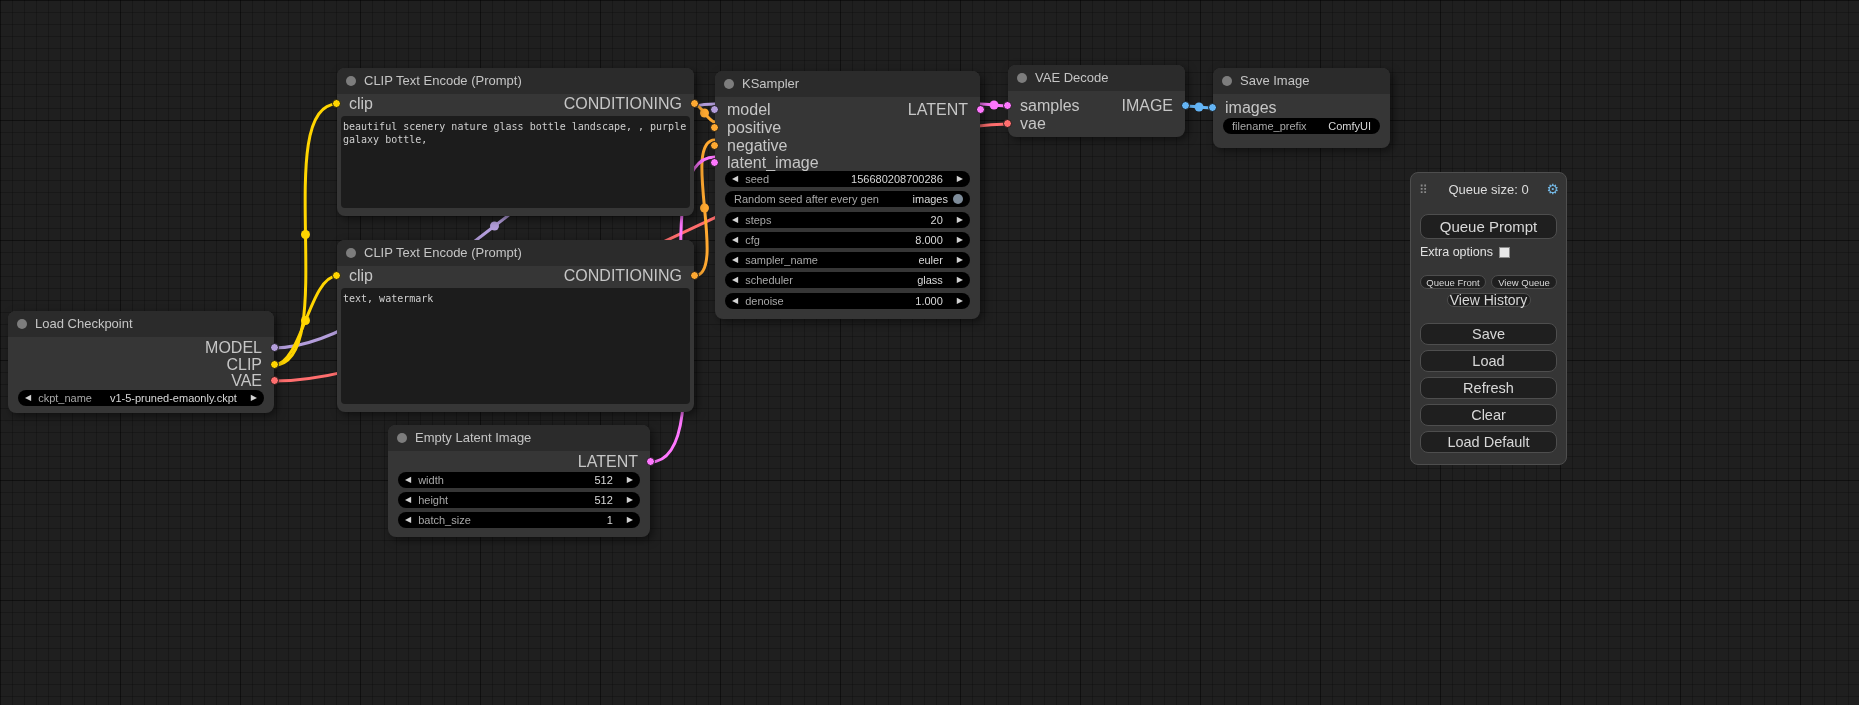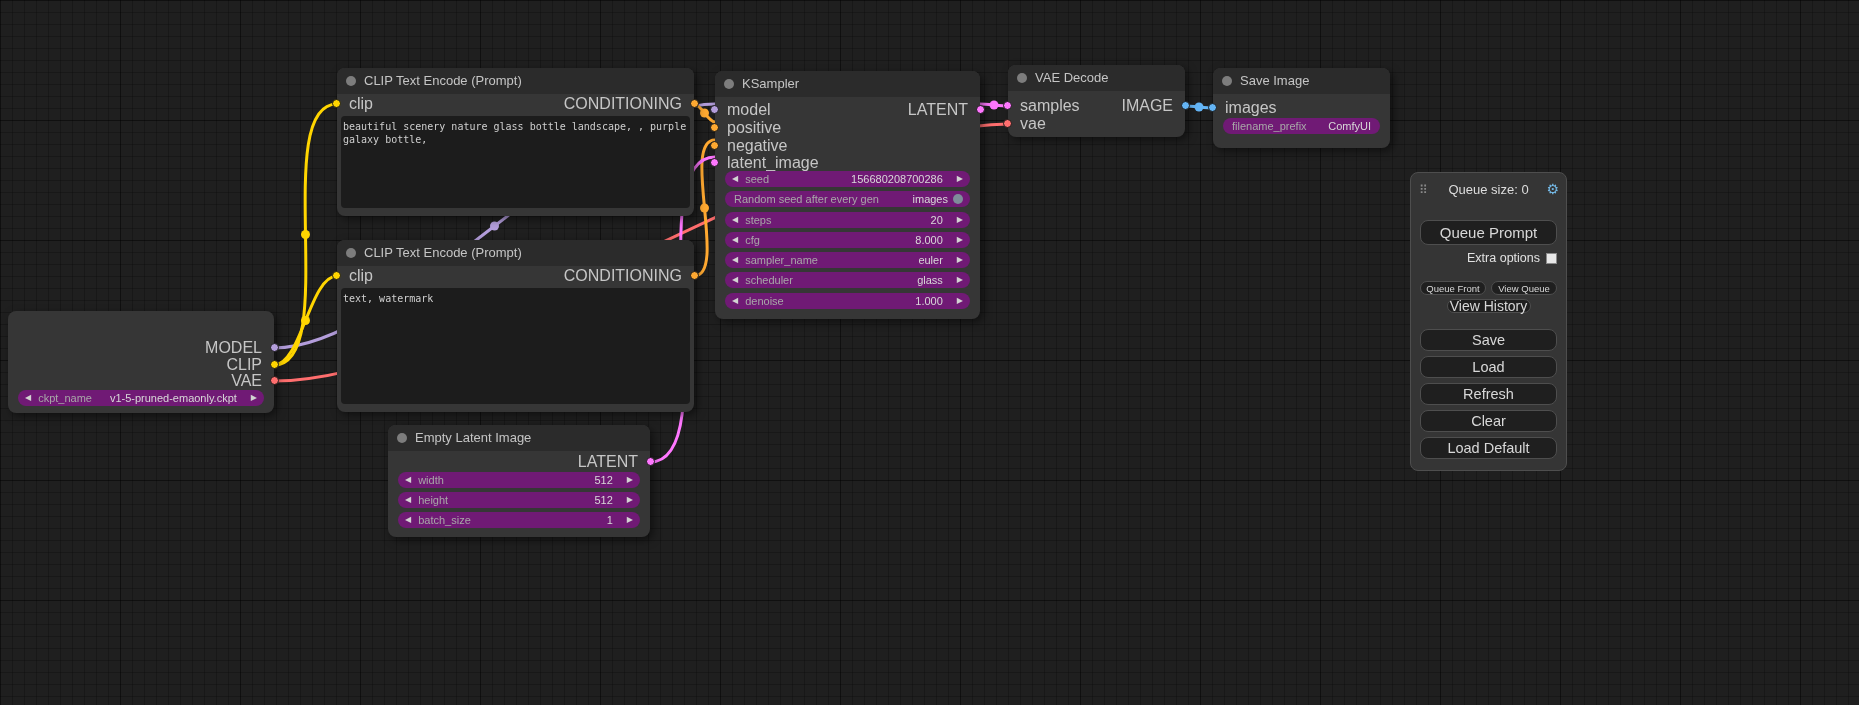--- a/index.html
+++ b/index.html
@@ -39,21 +39,21 @@
 
   .c-model { background:#b39ddb; }
   .c-clip { background:#ffd500; }
   .c-vae { background:#ff6e6e; }
   .c-cond { background:#ffa931; }
   .c-latent { background:#ff77ff; }
   .c-image { background:#64b5f6; }
 
   .widget {
     position:absolute; left:10px; right:10px; height:16px;
-    background:#701a75; border-radius:8px; font-size:11px;
+    background:#000000; border-radius:8px; font-size:11px;
     color:#c6c6c6; display:flex; align-items:center; padding:0 7px;
     white-space:nowrap; overflow:hidden;
   }
   .widget .arr { font-size:8px; color:#d2d2d2; line-height:16px; }
   .widget .wname { margin-left:7px; color:#a8a8a8; }
   .widget.noarrow .wname { margin-left:2px; }
   .widget .wvalue { margin-left:auto; margin-right:14px; color:#d8d8d8; }
   .widget.noarrow .wvalue { margin-right:2px; }
   .widget .toggle { width:10px; height:10px; border-radius:50%; background:#7e8c9a; margin-left:3px; flex:none; }
 
@@ -70,22 +70,22 @@
     padding:7px 9px 11px; color:#dddddd;
   }
   .mheader { position:relative; height:20px; line-height:20px; text-align:center; font-size:13px; color:#dddddd; }
   .drag-handle { position:absolute; left:-1px; top:0; color:#8a8a8a; font-size:12px; cursor:move; }
   .gear-icon { position:absolute; right:-2px; top:-1px; color:#74b9e6; font-size:14px; cursor:pointer; }
   .btn {
     display:block; width:100%; background:#1f1f1f; border:1px solid #4e4e4e;
     border-radius:8px; color:#d8d8d8; text-align:center; cursor:pointer;
     font-family:"Liberation Sans",sans-serif;
   }
-  .btn-queue { height:25px; font-size:15px; margin-top:20px; }
-  .extra-row { margin-top:7px; text-align:right; font-size:12.5px; color:#e2e2e2; height:14px; line-height:13px; }
+  .btn-queue { height:25px; font-size:15px; margin-top:14px; }
+  .extra-row { margin-top:7px; text-align:left; font-size:12.5px; color:#e2e2e2; height:14px; line-height:13px; }
   .checkbox { display:inline-block; width:11px; height:11px; background:#e8e8e8; border:1px solid #8a8a8a; vertical-align:-2px; margin-left:6px; }
   .small-row { display:flex; gap:5px; margin-top:15px; }
   .btn.small { height:14px; font-size:9.5px; line-height:11px; border-radius:8px; flex:1; }
   .btn.history { width:84px; margin:4px auto 16px; height:14px; font-size:14px; line-height:11px; }
   .btn.big { height:22px; font-size:14.5px; margin-top:5px; }
   .btn.first-big { }
 </style>
 </head>
 <body>
 
@@ -105,20 +105,24 @@
       <circle cx="704.5" cy="208" r="4.5" fill="#ffa931"></circle>
       <path d="M 650 462 C 727.9623306475634 462, 637.0376693524366 157, 715 157" fill="none" stroke="#ff77ff" stroke-width="3" stroke-linecap="round"></path>
       <circle cx="682.5" cy="309.5" r="4.5" fill="#ff77ff"></circle>
       <path d="M 980 104 C 987.0178344238091 104, 1000.9821655761909 106, 1008 106" fill="none" stroke="#ff77ff" stroke-width="3" stroke-linecap="round"></path>
       <circle cx="994" cy="105" r="4.5" fill="#ff77ff"></circle>
       <path d="M 1185 106 C 1192.017834423809 106, 1205.982165576191 108, 1213 108" fill="none" stroke="#64b5f6" stroke-width="3" stroke-linecap="round"></path>
       <circle cx="1199" cy="107" r="4.5" fill="#64b5f6"></circle>
     </svg>
 
   <div class="node" style="left:8px;top:311px;width:266px;height:102px">
+    <div class="node-title">
+      <span class="title-dot"></span>
+      <span>Load Checkpoint</span>
+    </div>
     <div class="slot out" style="top:29px">
       <span class="slot-label">MODEL</span>
       <span class="dot c-model"></span>
     </div>
     <div class="slot out" style="top:46px">
       <span class="slot-label">CLIP</span>
       <span class="dot c-clip"></span>
     </div>
     <div class="slot out" style="top:62px">
       <span class="slot-label">VAE</span>

